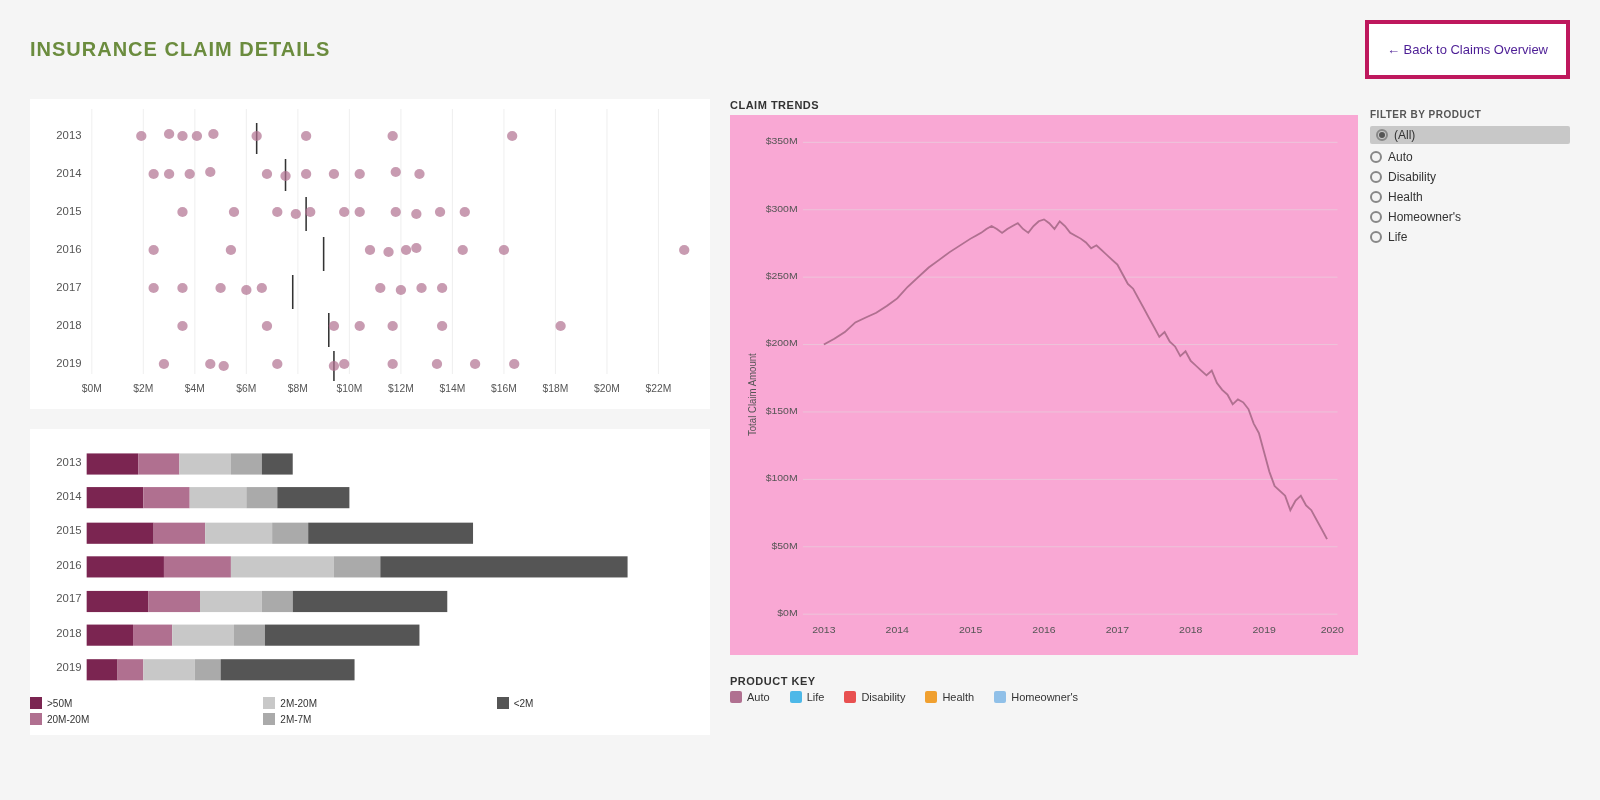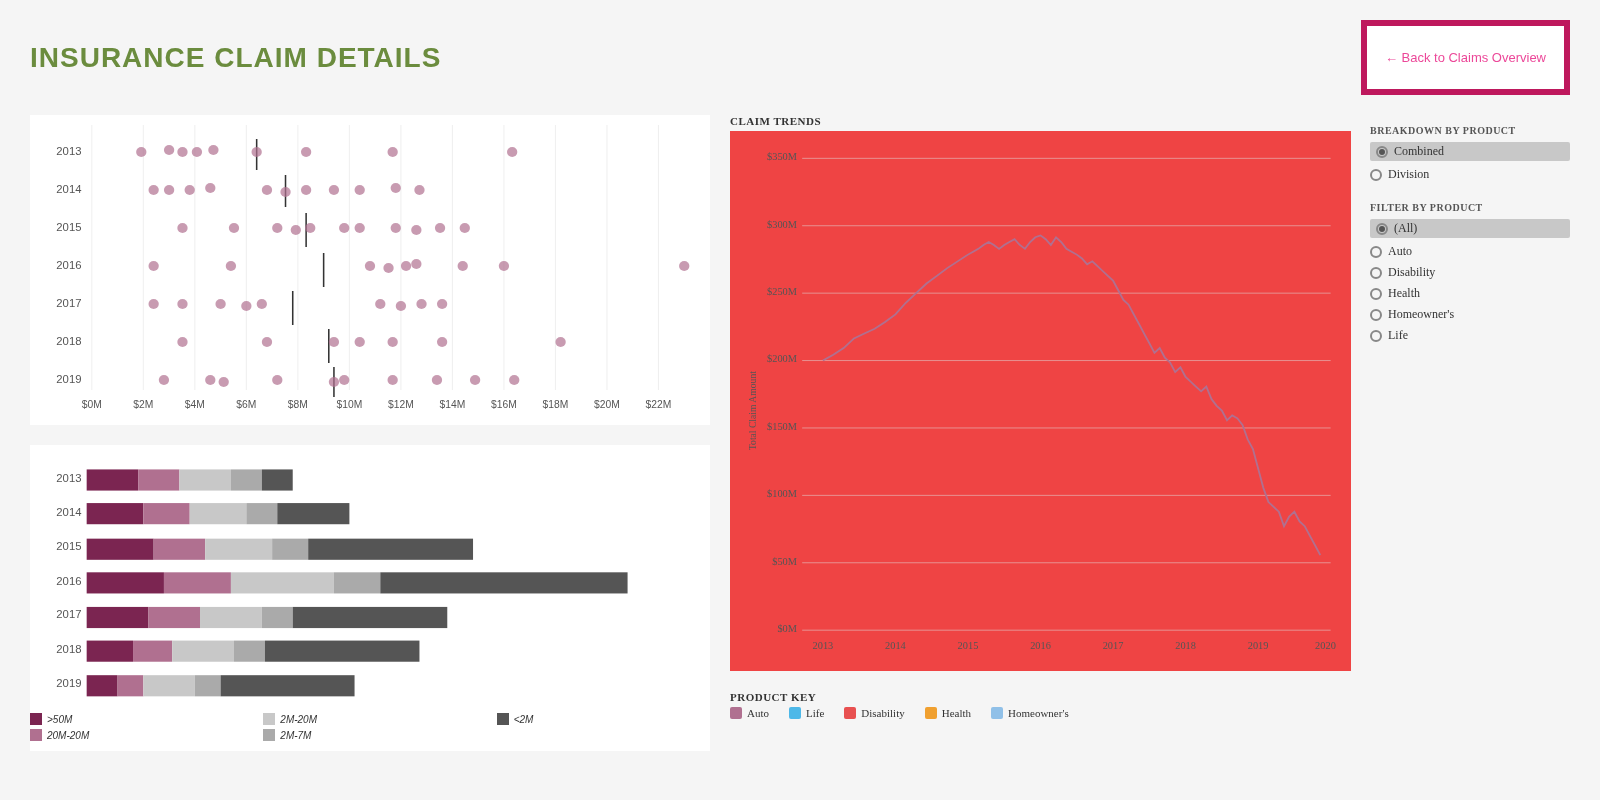--- a/index.html
+++ b/index.html
@@ -18,34 +18,34 @@
       gap: 10px;
     }
     .header {
       display: flex;
       justify-content: space-between;
       align-items: center;
       margin-bottom: 10px;
     }
     h1 {
       color: #6b8c3e;
-      font-size: 28px;
+      font-size: 20px;
       font-weight: bold;
       letter-spacing: 1px;
     }
     .back-btn {
-      border: 6px solid #be185d;
+      border: 4px solid #be185d;
       background: white;
-      padding: 24px 18px;
+      padding: 18px 18px;
       font-size: 13px;
       cursor: pointer;
       display: flex;
       align-items: center;
       gap: 6px;
-      color: #ec4899;
+      color: #4c1d95;
     }
     .main-content {
       display: flex;
       gap: 20px;
     }
     .left-panel {
       width: 680px;
       display: flex;
       flex-direction: column;
       gap: 20px;
@@ -75,21 +75,21 @@
     }
     .bar-chart {
       background: white;
       padding: 10px 0;
     }
     .bar-chart-inner {
       position: relative;
       height: 250px;
     }
     .trend-chart-container {
-      background: #ef4444;
+      background: #f9a8d4;
       padding: 10px;
       flex: 1;
     }
     .trend-chart-inner {
       position: relative;
       height: 520px;
     }
     .controls {
       width: 200px;
       padding: 10px 0;
@@ -171,21 +171,20 @@
       margin-top: 8px;
       display: grid;
       grid-template-columns: 1fr 1fr 1fr;
       gap: 4px 20px;
       font-size: 10px;
     }
     .legend-item {
       display: flex;
       align-items: flex-end;
       gap: 5px;
-      font-style: italic;
     }
     .legend-color {
       width: 12px;
       height: 12px;
     }
   </style>
 </head>
 <body>
 
 <div class="page">
@@ -399,21 +398,21 @@
             <div class="legend-item">
               <div class="legend-color" style="background:#aaaaaa;"></div>
               <span>2M-7M</span>
             </div>
           </div>
         </div>
       </div>
     </div>
 
     <div class="right-panel">
-      <div style="display:flex; gap:19px;font-family:Liberation Serif, serif;">
+      <div style="display:flex; gap:12px;">
 
         <div class="trend-main">
           <div class="chart-title">CLAIM TRENDS</div>
           <div class="trend-chart-container">
             <div class="trend-chart-inner">
               <svg width="100%" height="100%" viewBox="0 0 580 540" preserveAspectRatio="none">
 
                 <text x="55" y="20" font-size="10" fill="#555" text-anchor="end">$350M</text>
                 <text x="55" y="90" font-size="10" fill="#555" text-anchor="end">$300M</text>
                 <text x="55" y="160" font-size="10" fill="#555" text-anchor="end">$250M</text>
@@ -469,31 +468,20 @@
               </div>
               <div class="key-item">
                 <div class="key-dot" style="background:#90c0e8;"></div>
                 <span>Homeowner's</span>
               </div>
             </div>
           </div>
         </div>
 
         <div class="controls">
-          <div class="control-group">
-            <div class="control-label">BREAKDOWN BY PRODUCT</div>
-            <div class="radio-option selected">
-              <div class="radio-circle checked"></div>
-              <span>Combined</span>
-            </div>
-            <div class="radio-option">
-              <div class="radio-circle"></div>
-              <span>Division</span>
-            </div>
-          </div>
 
           <div class="control-group">
             <div class="control-label">FILTER BY PRODUCT</div>
             <div class="radio-option selected">
               <div class="radio-circle checked"></div>
               <span>(All)</span>
             </div>
             <div class="radio-option">
               <div class="radio-circle"></div>
               <span>Auto</span>

